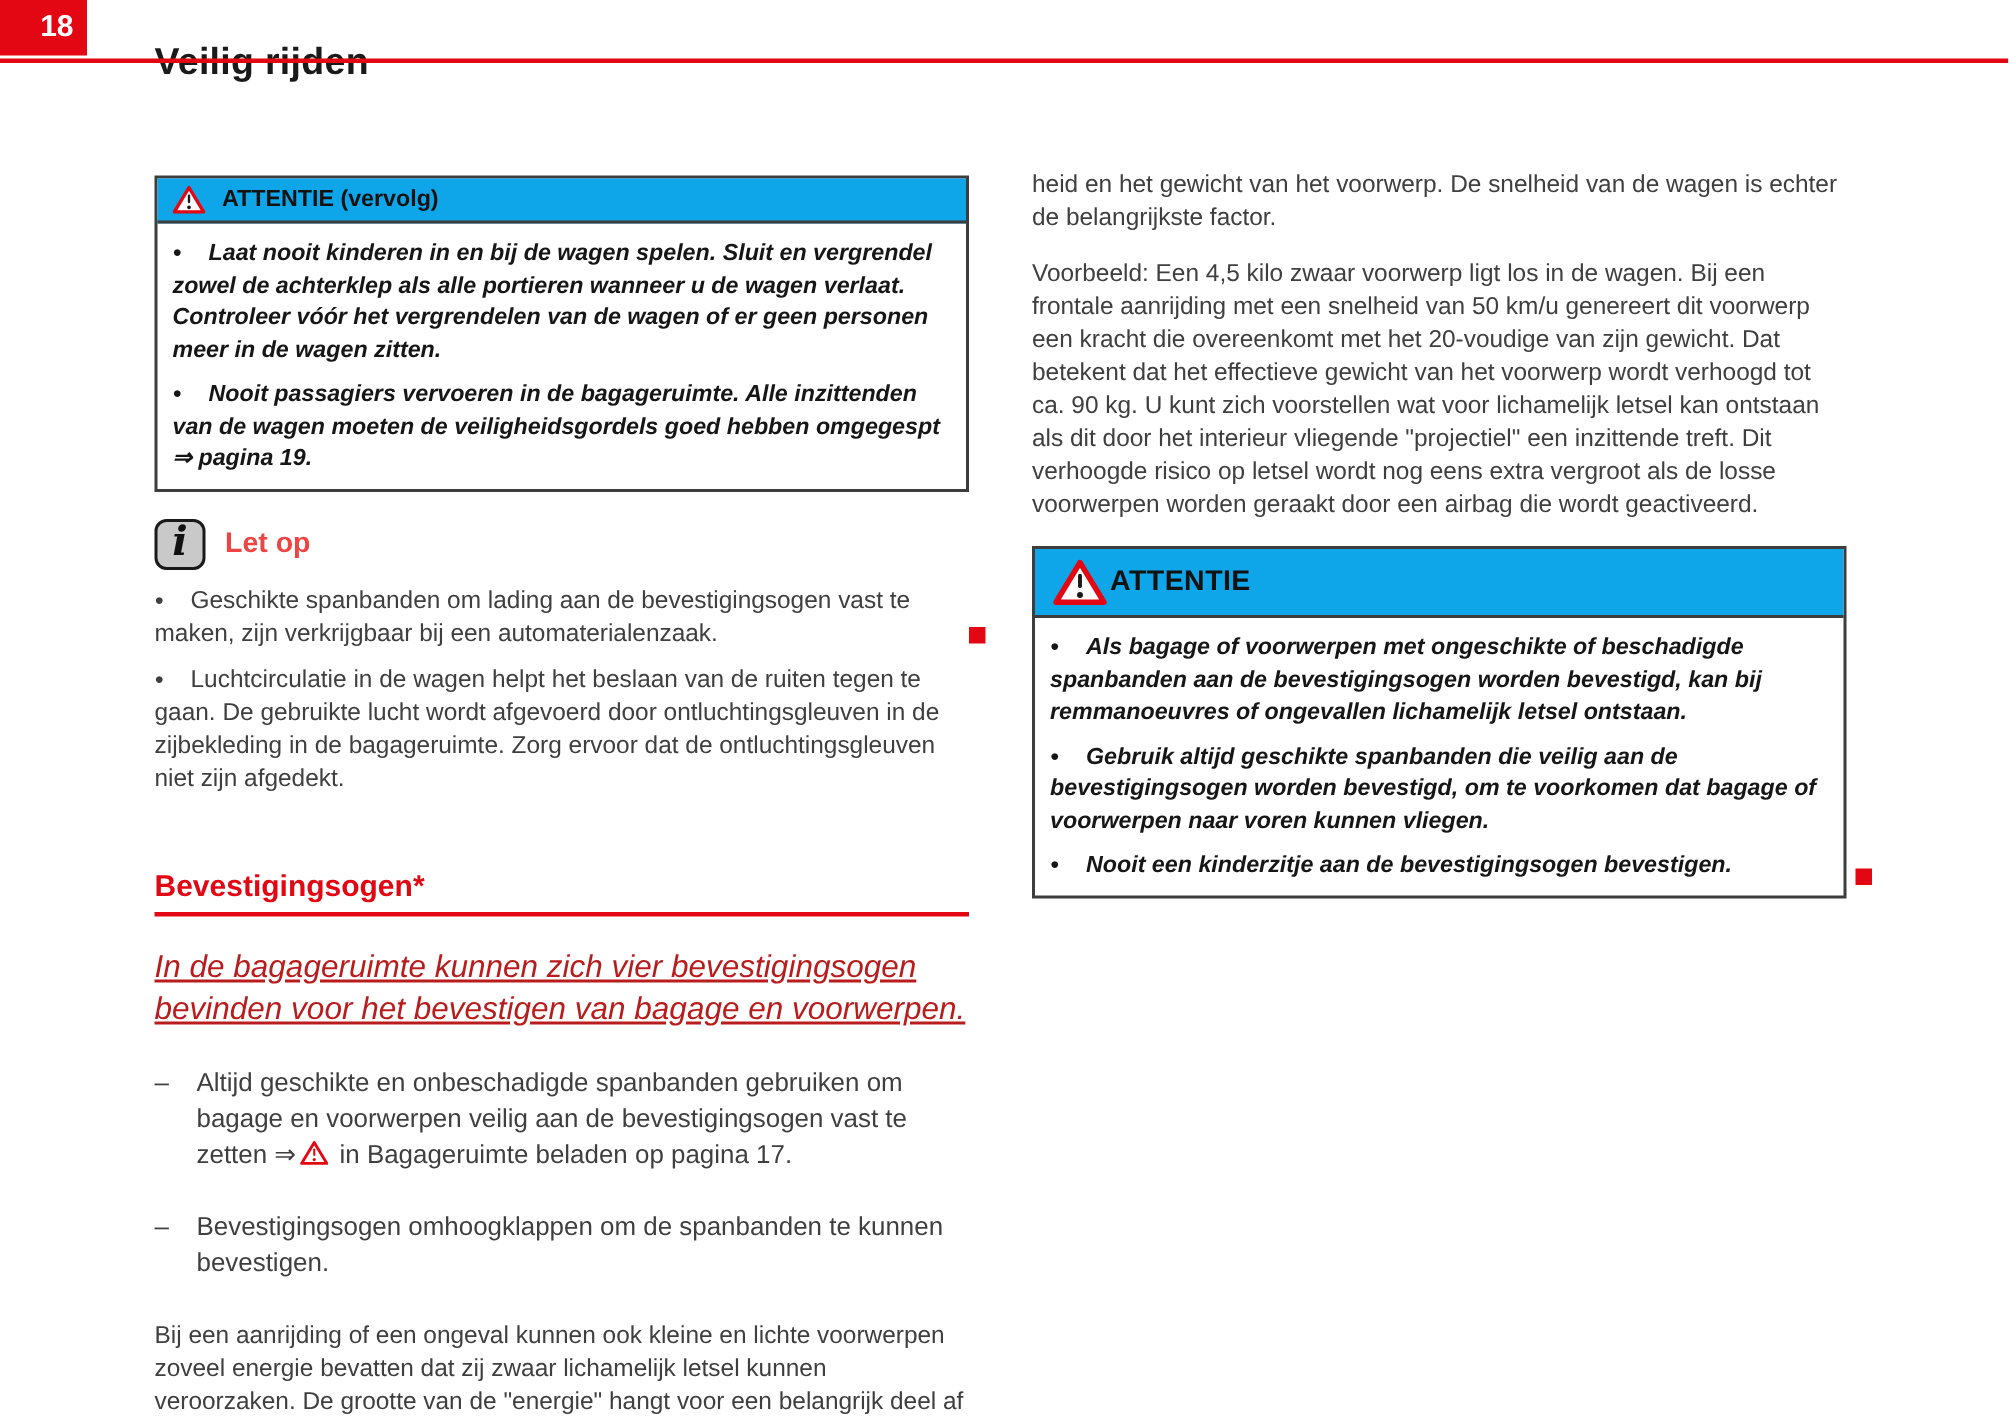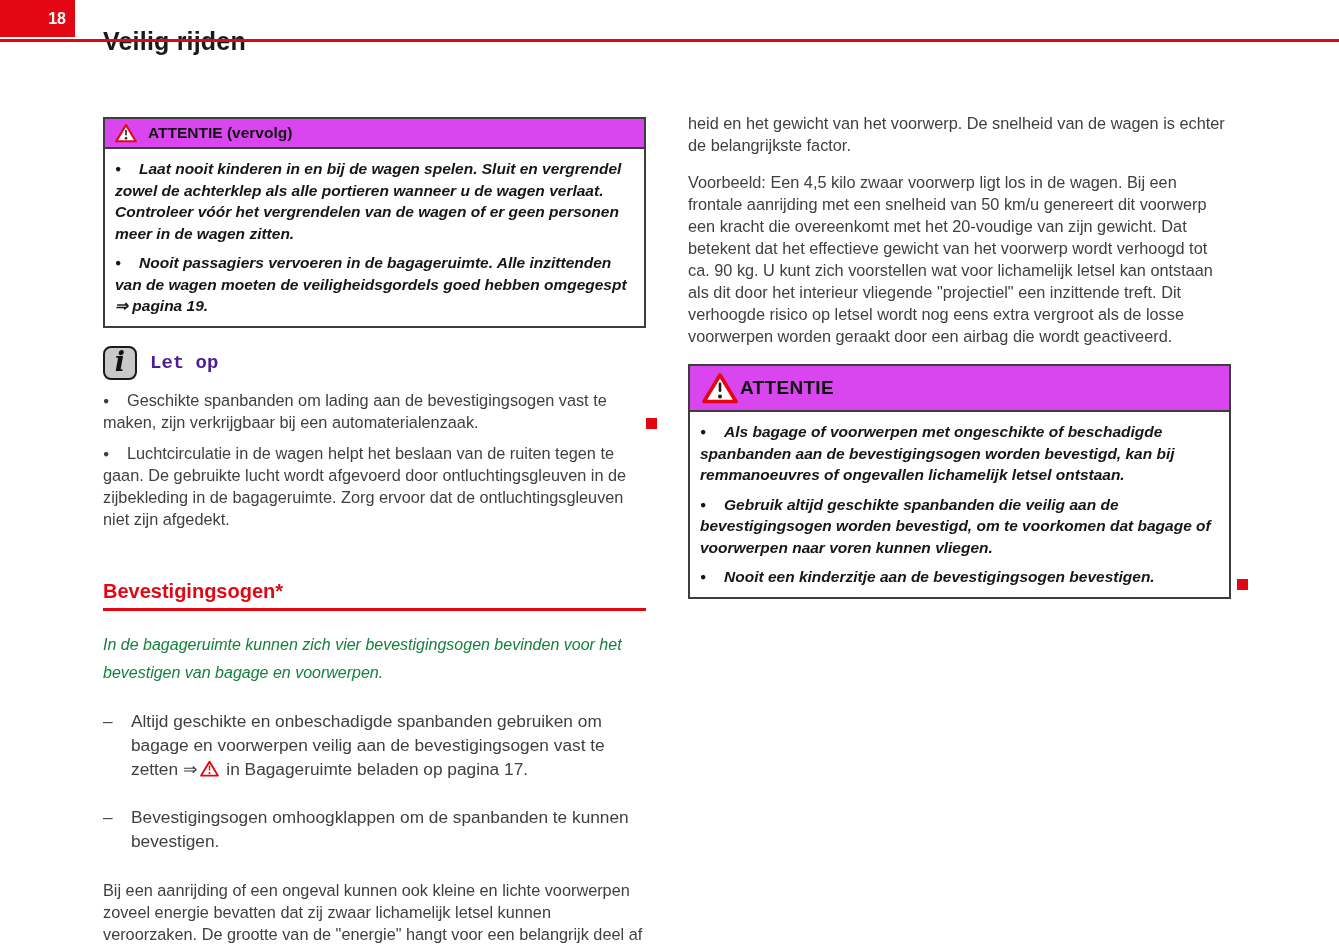--- a/index.html
+++ b/index.html
@@ -3,59 +3,59 @@
 <meta charset="utf-8">
 <title>Manual page</title>
 <style>
   * { margin:0; padding:0; box-sizing:border-box; }
   html,body { background:#ffffff; }
   body { font-family:"Liberation Sans", sans-serif; }
 
   .page { position:relative; width:1339px; height:945px; background:#ffffff; overflow:hidden; }
 
   
-  .page-num-box { position:absolute; left:0; top:0; width:75px; height:37px;
+  .page-num-box { position:absolute; left:0; top:0; width:58px; height:37px;
     background:#e30613; color:#ffffff; display:flex; align-items:center;
-    justify-content:flex-end; padding-right:9px; font-weight:bold; font-size:16px; }
+    justify-content:flex-end; padding-right:9px; font-weight:bold; font-size:20px; }
   .chapter-title { position:absolute; left:103px; top:27px; font-size:25px;
     font-weight:bold; color:#1a1a1a; letter-spacing:0.2px; }
   .header-rule { position:absolute; left:0; top:39px; width:1339px; height:3px; background:#e30613; }
 
   
   .col { position:absolute; width:543px; }
   .col-left  { left:103px; top:117px; }
   .col-right { left:688px; top:112px; }
 
   
   .warn-box { border:2px solid #3d3d3d; background:#ffffff; }
-  .warn-head { display:flex; align-items:center; gap:11px; background:#d946ef;
+  .warn-head { display:flex; align-items:center; gap:11px; background:#0ea5e9;
     border-bottom:2px solid #3d3d3d; padding:4px 10px; }
   .warn-title { font-weight:bold; font-size:15.5px; color:#121212; }
   .warn-head-lg { padding:6px 12px; gap:2px; }
   .warn-title-lg { font-weight:bold; font-size:19px; color:#121212; letter-spacing:0.3px; }
   .warn-body { padding:1px 10px 9px 10px;font-style:italic; }
   .warn-item { margin-top:8px; font-weight:bold; font-size:15.5px; line-height:21.5px; color:#161616; }
 
   .bullet { display:inline-block; width:24px; font-size:10.5px; vertical-align:2px; color:inherit; }
 
   
   .note { margin-top:18px; }
   .note-head { display:flex; align-items:center; gap:13px; margin-bottom:7px; }
   .info-icon { width:34px; height:34px; border:2.5px solid #1a1a1a; border-radius:8px;
     background:#c9c9c9; display:flex; align-items:center; justify-content:center;
     font-family:"DejaVu Serif", serif; font-style:italic; font-weight:bold;
     font-size:27px; color:#111111; padding-bottom:3px; }
-  .note-title { font-size:19px; font-weight:bold; color:#4c1d95;font-family:Liberation Mono, monospace; }
+  .note-title { font-size:19px; font-weight:bold; color:#ef4444; }
   .body-item { margin-top:9px; font-size:16.3px; line-height:22px; color:#3f3f3f; }
 
   
   .topic { margin-top:50px; }
   .topic-heading { font-size:20px; font-weight:bold; color:#e30613;
     border-bottom:3px solid #e30613; padding-bottom:5px;margin-top:23px; }
-  .lead { margin-top:20px; font-style:italic; font-size:16px; line-height:28px; color:#15803d; }
+  .lead { margin-top:20px; font-style:italic; font-size:21px; line-height:28px; color:#b91c1c;text-decoration:underline; }
   .dash-item { display:flex; margin-top:22px; font-size:17.3px; line-height:24px; color:#3f3f3f; }
   .dash { flex:0 0 28px; }
   .dash-text { flex:1; }
   .body-par { margin-top:14px; font-size:16.3px; line-height:22px; color:#3f3f3f; }
   .body-par.first { margin-top:0; }
 
   
   .rel { position:relative; }
   .end-marker { position:absolute; width:11px; height:11px; background:#e30613; }
   .marker-note { right:-11px; bottom:4px; }

